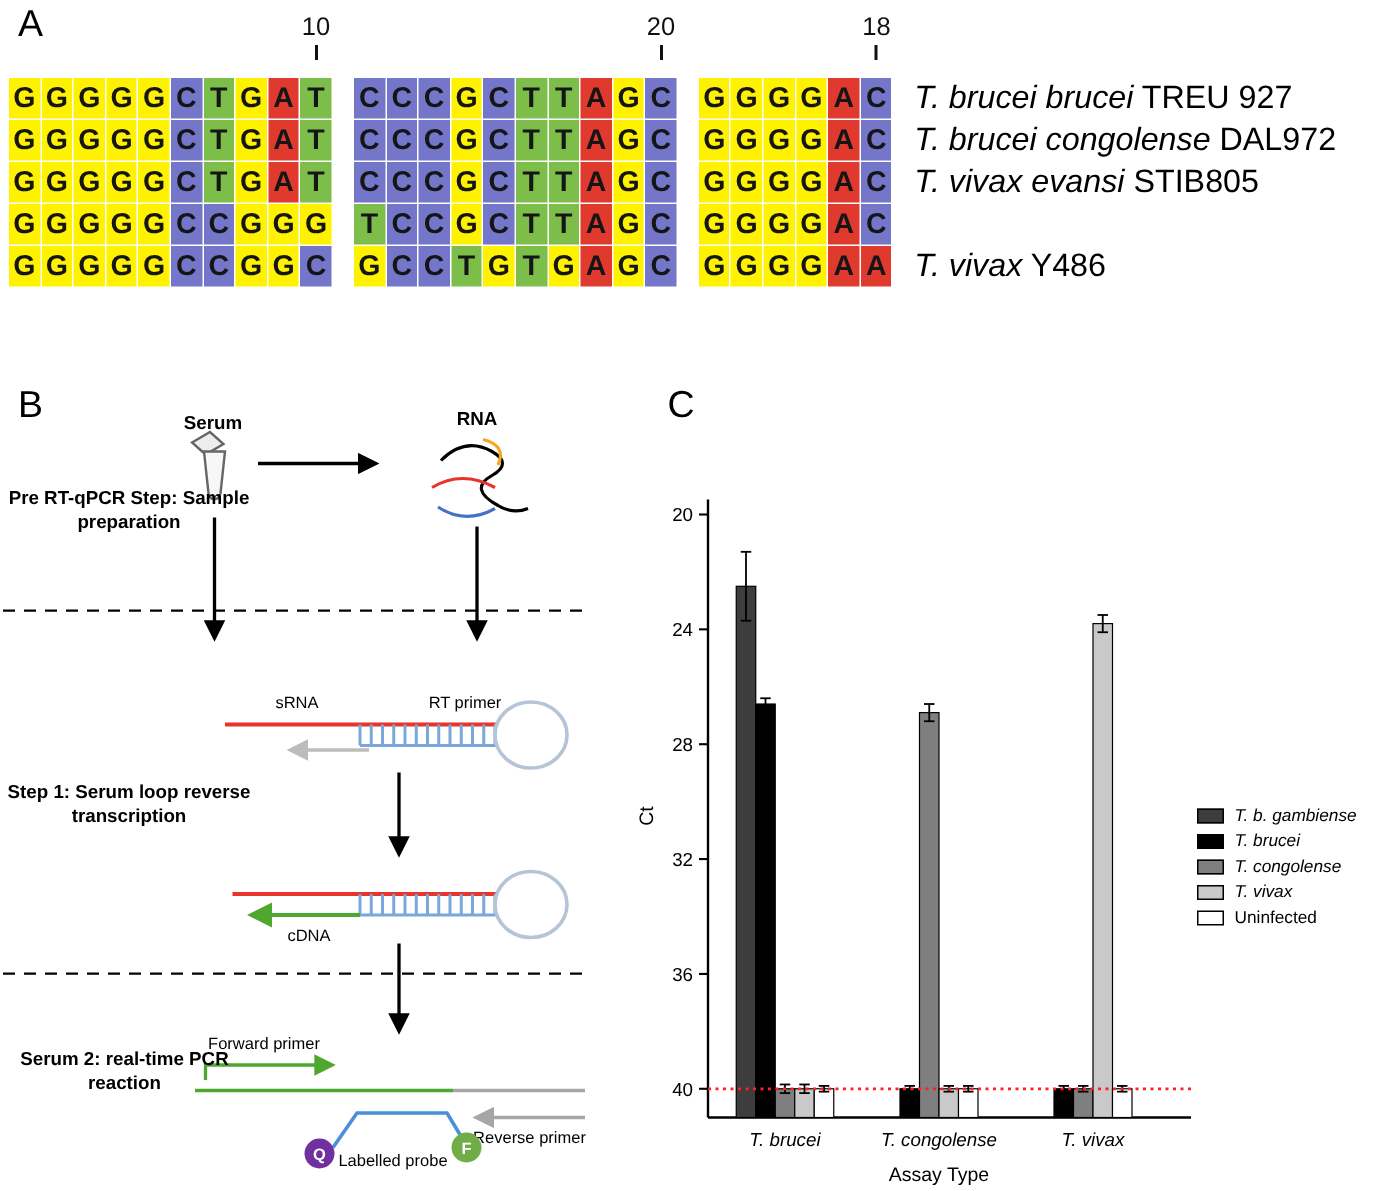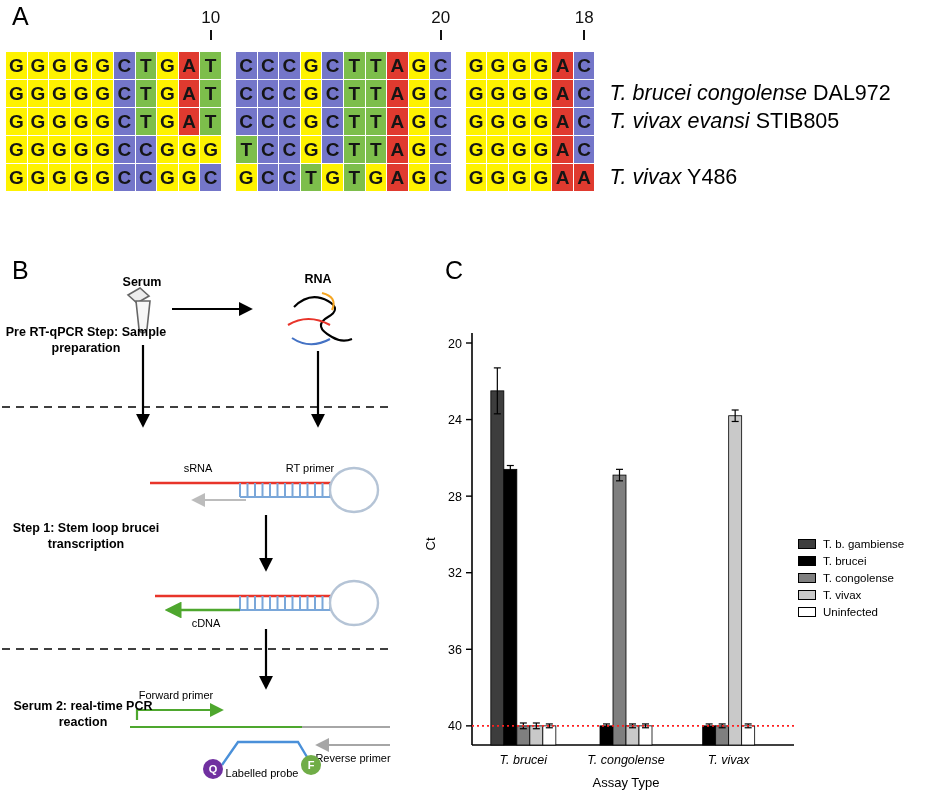--- a/index.html
+++ b/index.html
@@ -27,21 +27,21 @@
 
   
   .chart-svg{position:absolute;left:420px;top:300px;}
   .c-tick{font-size:12.5px;fill:#000;}
   .c-cat{font-size:12.5px;font-style:italic;fill:#000;}
   .c-axis{font-size:13px;fill:#000;}
   .legend{position:absolute;left:798px;top:538px;}
   .legend-row{display:flex;align-items:center;gap:7px;margin-bottom:5px;}
   .legend-swatch{display:inline-block;width:18px;height:10px;border:1px solid #000;flex:0 0 auto;}
   .legend-label{font-size:11.5px;color:#000;}
-  .legend-label.it{}
+  .legend-label.it{font-style:italic;}
 </style>
 </head>
 <body>
 
 <div class="page">
 
   <div class="panel-label" style="left:12px;top:2px;">A</div>
   <div class="align-wrap">
     <div class="align-markers">
         <div class="align-marker" style="left: 194.4px; width: 20.6px;">
@@ -84,20 +84,21 @@
             <div class="align-cell" style="background: rgb(116, 118, 201);">C</div>
           </div>
           <div class="align-block">
             <div class="align-cell" style="background: rgb(254, 242, 0);">G</div>
             <div class="align-cell" style="background: rgb(254, 242, 0);">G</div>
             <div class="align-cell" style="background: rgb(254, 242, 0);">G</div>
             <div class="align-cell" style="background: rgb(254, 242, 0);">G</div>
             <div class="align-cell" style="background: rgb(224, 58, 47);">A</div>
             <div class="align-cell" style="background: rgb(116, 118, 201);">C</div>
           </div>
+          <div class="align-label"><i>T. brucei brucei</i> TREU 927</div>
         </div>
         <div class="align-row">
           <div class="align-block">
             <div class="align-cell" style="background: rgb(254, 242, 0);">G</div>
             <div class="align-cell" style="background: rgb(254, 242, 0);">G</div>
             <div class="align-cell" style="background: rgb(254, 242, 0);">G</div>
             <div class="align-cell" style="background: rgb(254, 242, 0);">G</div>
             <div class="align-cell" style="background: rgb(254, 242, 0);">G</div>
             <div class="align-cell" style="background: rgb(116, 118, 201);">C</div>
             <div class="align-cell" style="background: rgb(125, 190, 75);">T</div>
@@ -300,21 +301,21 @@
     <text x="353" y="507" text-anchor="middle" class="t10" fill="#8a8a8a">Reverse primer</text>
     <polyline points="222,510 238,487 298,487 307,502" fill="none" stroke="#4a90d9" stroke-width="2.4"></polyline>
     <circle cx="213" cy="514" r="10" fill="#7030a0"></circle>
     <text x="213" y="518" text-anchor="middle" class="tqf">Q</text>
     <circle cx="311" cy="510" r="10" fill="#70ad47"></circle>
     <text x="311" y="514" text-anchor="middle" class="tqf">F</text>
     <text x="262" y="522" text-anchor="middle" class="t10">Labelled probe</text>
   </svg>
 
   <div class="b-step-label" style="left:0;top:324px;width:172px;">Pre RT-qPCR Step: Sample preparation</div>
-  <div class="b-step-label" style="left:0;top:520px;width:172px;">Step 1: Stem loop brucei transcription</div>
+  <div class="b-step-label" style="left:0;top:520px;width:172px;">Step 1: Serum loop reverse transcription</div>
   <div class="b-step-label" style="left:4px;top:698px;width:158px;">Serum 2: real-time PCR reaction</div>
 
   <div class="panel-label" style="left:445px;top:256px;">C</div>
   <svg class="chart-svg" width="390" height="494" viewBox="0 0 390 494">
       <line x1="52" y1="33" x2="52" y2="445" stroke="#000" stroke-width="1.6"></line>
       <line x1="52" y1="445" x2="374" y2="445" stroke="#000" stroke-width="1.6"></line>
       <line x1="46" y1="43" x2="52" y2="43" stroke="#000" stroke-width="1.4"></line>
       <text x="42" y="47.5" text-anchor="end" class="c-tick">20</text>
       <line x1="46" y1="119.57142857142857" x2="52" y2="119.57142857142857" stroke="#000" stroke-width="1.4"></line>
       <text x="42" y="124.07142857142857" text-anchor="end" class="c-tick">24</text>

